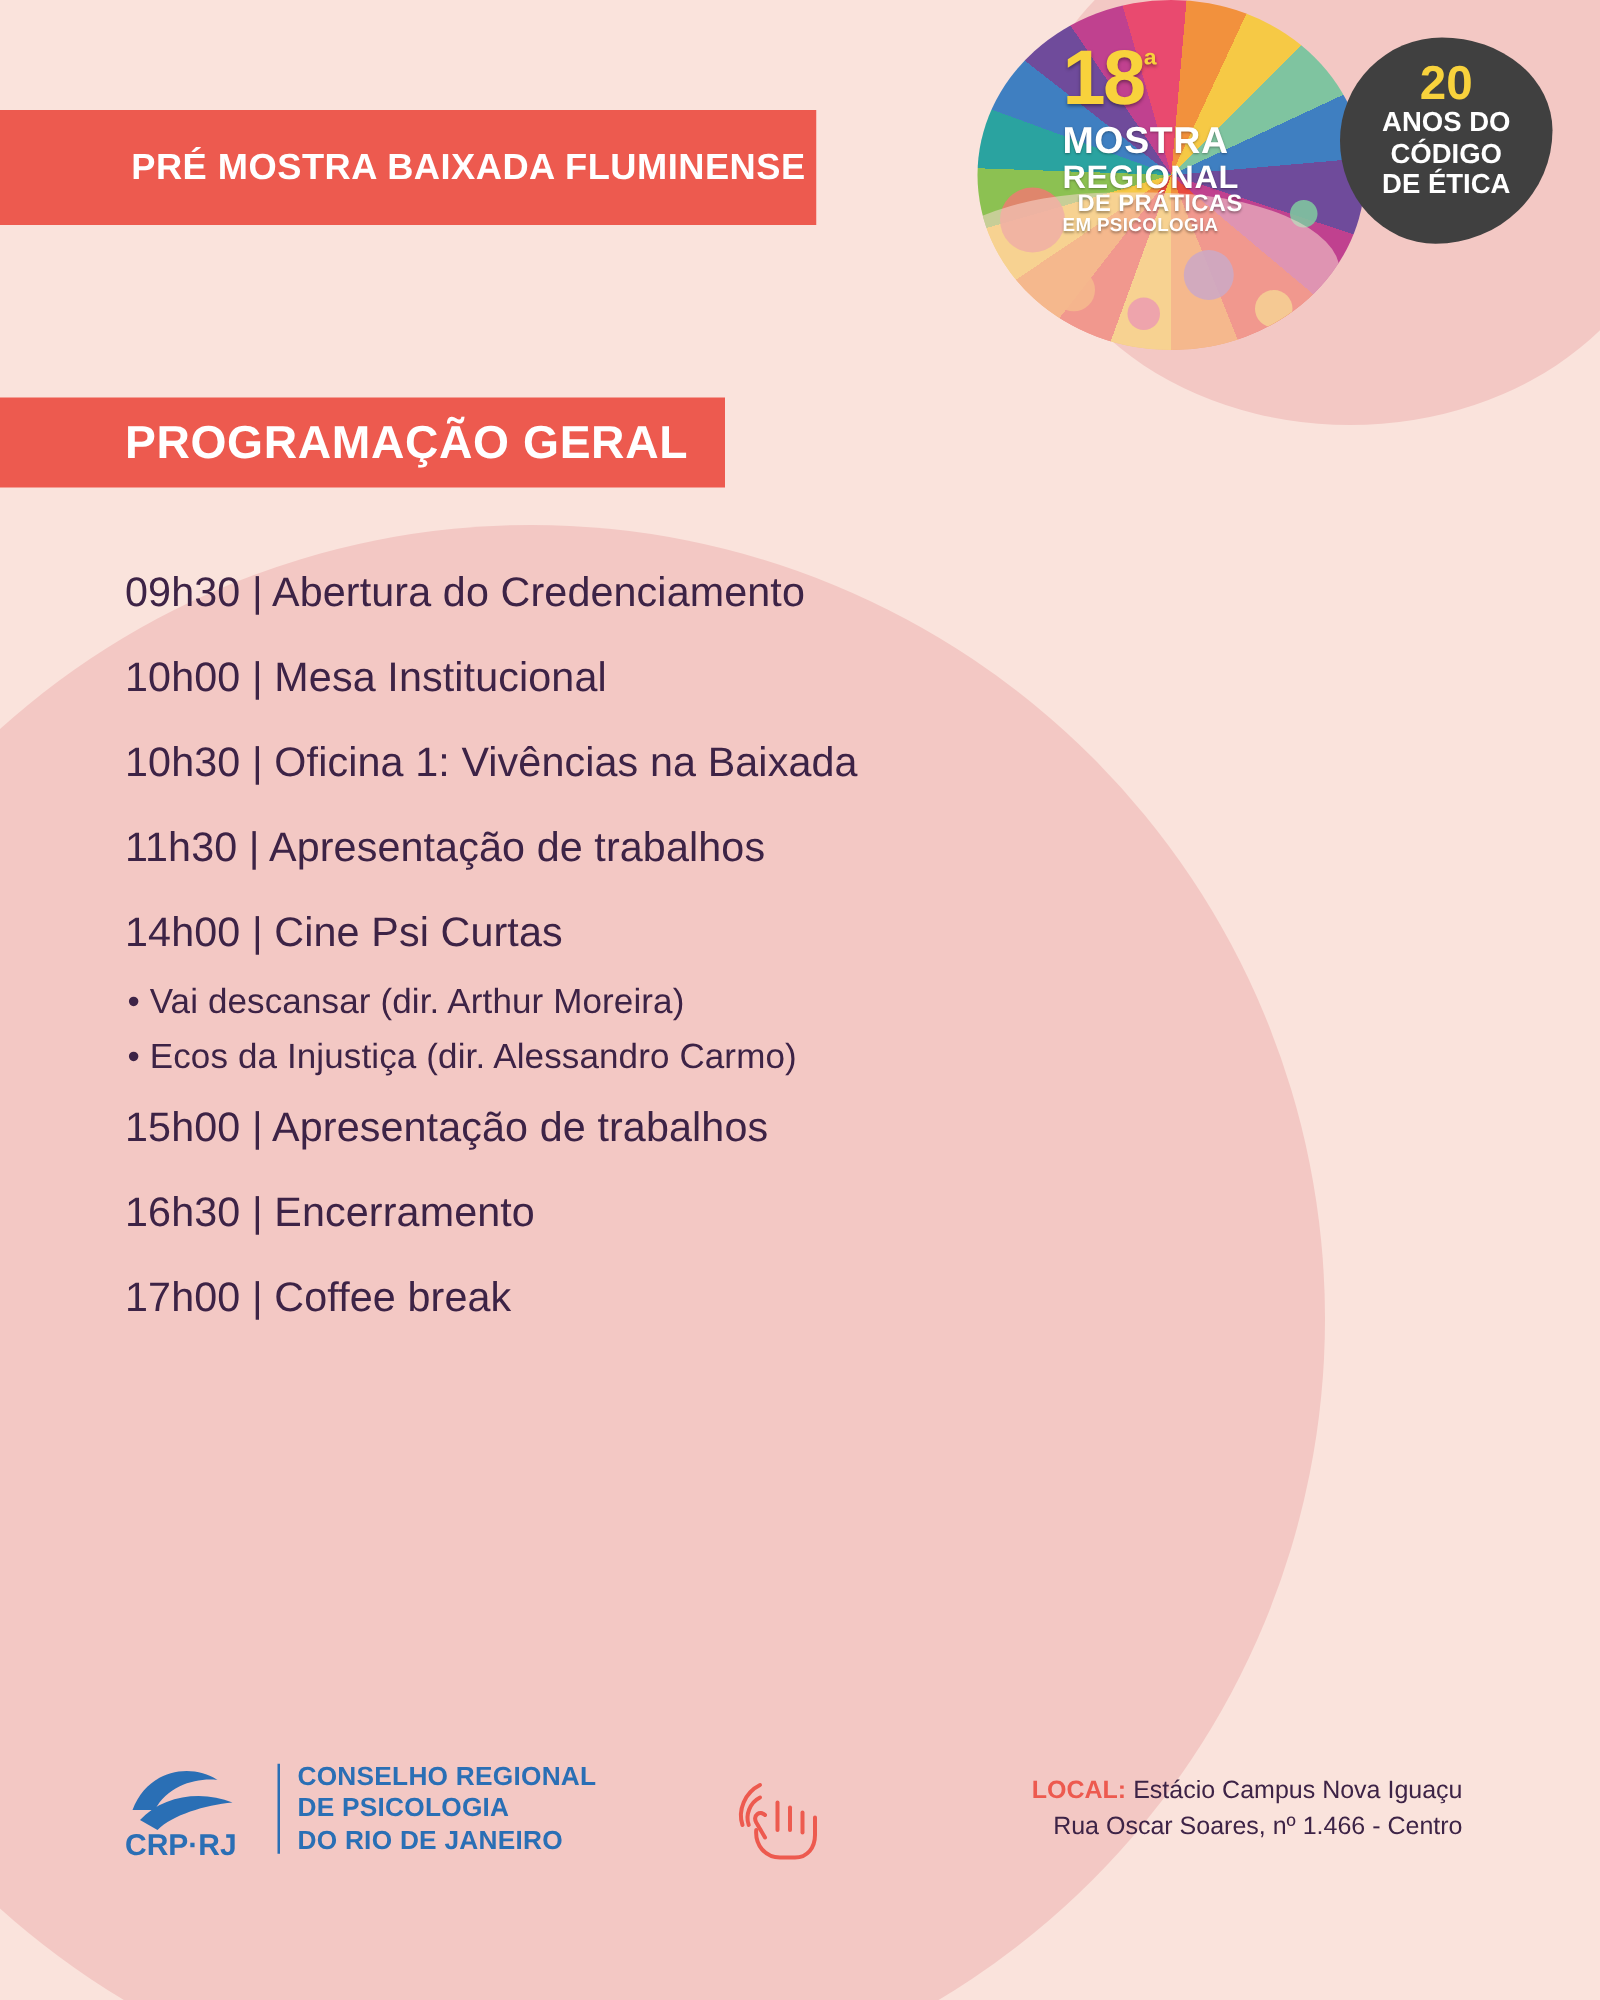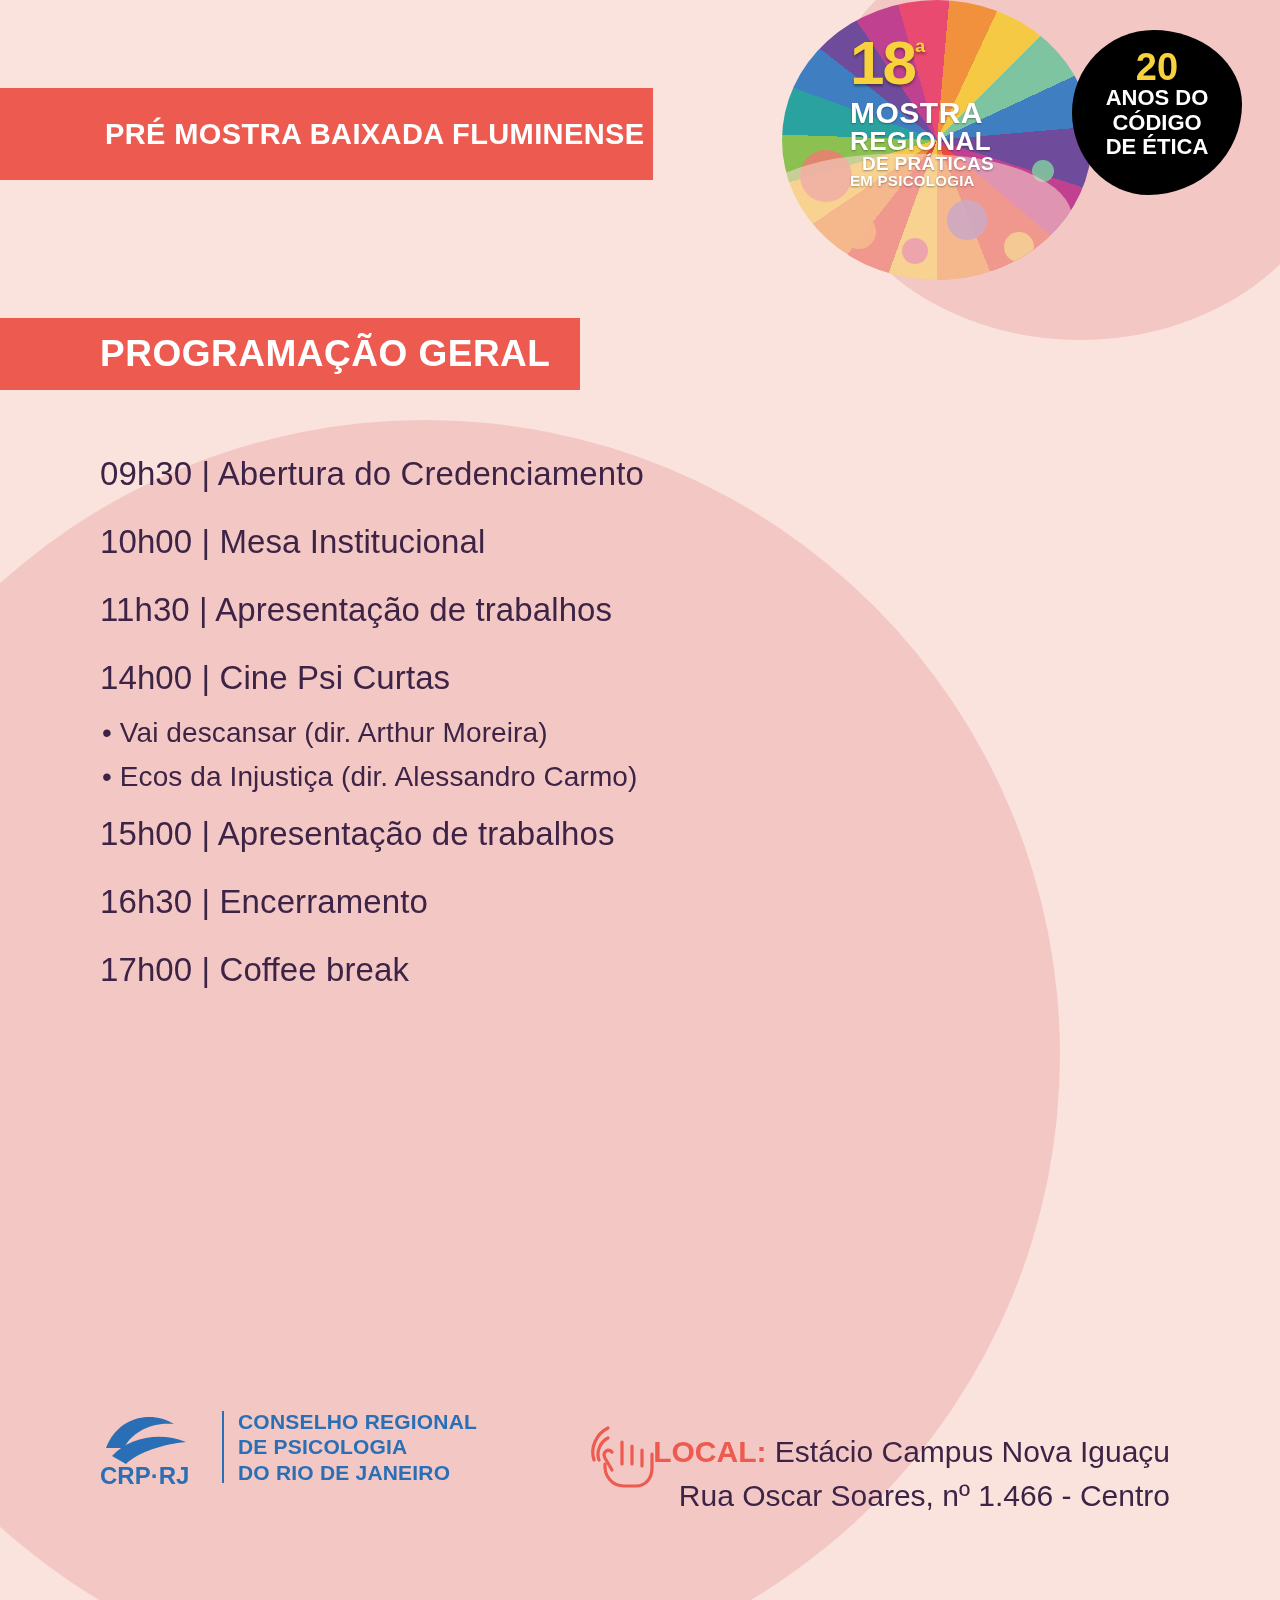--- a/index.html
+++ b/index.html
@@ -155,21 +155,21 @@
     font-size: 15px;
     font-weight: bold;
     letter-spacing: 0.3px;
   }
   .logo-badge {
     position: absolute;
     right: 0px;
     top: 30px;
     width: 170px;
     height: 165px;
-    background: #000000;
+    background: #404040;
     border-radius: 48% 52% 55% 45% / 50% 45% 55% 50%;
     color: #ffffff;
     text-align: center;
     padding-top: 18px;
     box-sizing: border-box;
   }
   .badge-20 {
     font-size: 38px;
     font-weight: bold;
     color: #f8d23c;
@@ -262,24 +262,24 @@
   .hand-icon {
     position: absolute;
     left: 578px;
     top: 8px;
     width: 92px;
     height: 92px;
   }
   .local-block {
     position: absolute;
     right: 110px;
-    top: 30px;
+    top: 18px;
     text-align: right;
     color: #3d2346;
-    font-size: 30px;
+    font-size: 20px;
     line-height: 1.45;
   }
   .local-block .lbl {
     color: #ed5a4f;
     font-weight: bold;
   }
 </style>
 </head>
 <body>
 
@@ -314,20 +314,21 @@
   </div>
 </div>
 
 <div class="section-bar">
   <span class="section-title">PROGRAMAÇÃO GERAL</span>
 </div>
 
 <div class="schedule">
     <div class="sched-item">09h30 | Abertura do Credenciamento</div>
     <div class="sched-item">10h00 | Mesa Institucional</div>
+    <div class="sched-item">10h30 | Oficina 1: Vivências na Baixada</div>
     <div class="sched-item">11h30 | Apresentação de trabalhos</div>
     <div class="sched-item">14h00 | Cine Psi Curtas</div>
     <div class="sched-item film">• Vai descansar (dir. Arthur Moreira)</div>
     <div class="sched-item film">• Ecos da Injustiça (dir. Alessandro Carmo)</div>
     <div class="sched-item">15h00 | Apresentação de trabalhos</div>
     <div class="sched-item">16h30 | Encerramento</div>
     <div class="sched-item">17h00 | Coffee break</div>
   </div>
 
 <div class="footer">

